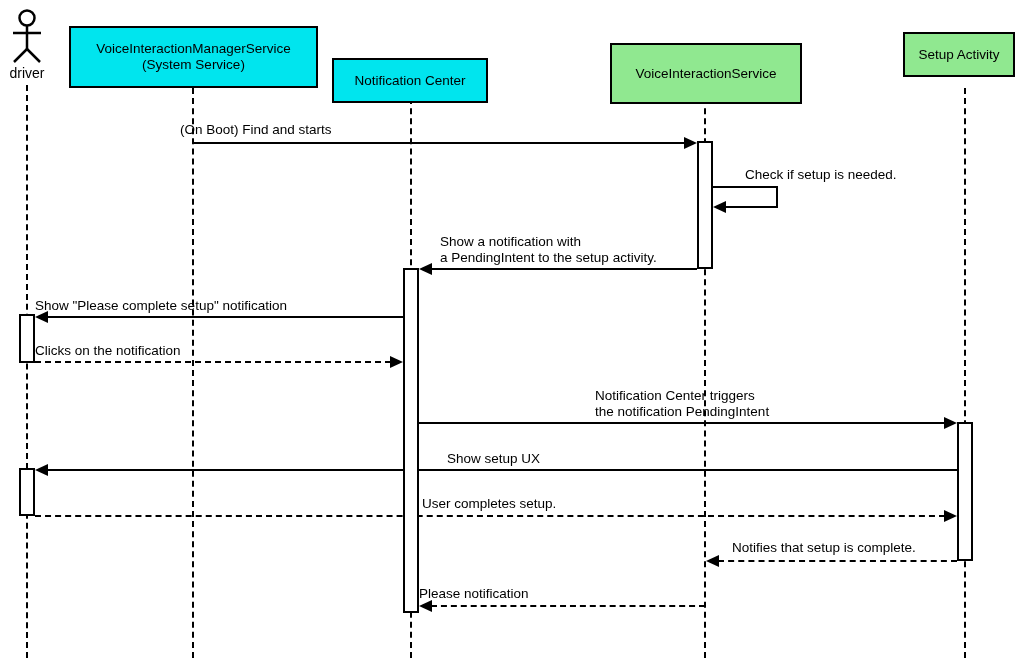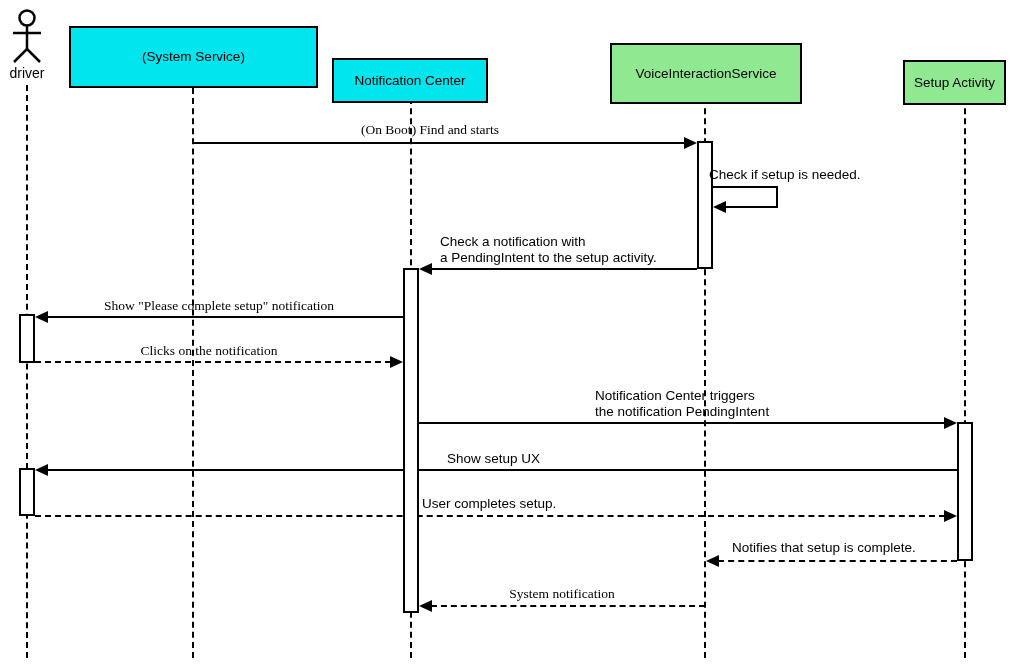--- a/index.html
+++ b/index.html
@@ -17,21 +17,21 @@
   .green { background:#90e890; }
   .act   { position:absolute; box-sizing:border-box; width:16px; background:#ffffff; border:2px solid #000; z-index:3; }
   .mline { position:absolute; height:0; z-index:2; }
   .solid  { border-top:2px solid #000; }
   .dashed { border-top:2px dashed #000; }
   .vseg  { position:absolute; width:0; border-left:2px solid #000; z-index:2; }
   .ah { position:absolute; width:0; height:0; border-top:6px solid transparent; border-bottom:6px solid transparent; z-index:4; }
   .ah-r { border-left:13px solid #000; }
   .ah-l { border-right:13px solid #000; }
   .mlabel { position:absolute; font-size:13.5px; line-height:16px; white-space:nowrap; z-index:5; }
-  .center { text-align:center;font-family:Liberation Serif, serif; }
+  .center { text-align:left; }
   .actor-label { position:absolute; font-size:14px; text-align:center; z-index:5; }
   svg.stick { position:absolute; z-index:5; }
 </style>
 </head>
 <body>
 
 <div class="canvas">
 
   <div class="lifeline" style="left:26px;  top:85px; height:573px"></div>
   <div class="lifeline" style="left:192px; top:88px; height:570px"></div>
@@ -42,50 +42,51 @@
   <svg class="stick" style="left:7px; top:7px" width="40" height="58" viewBox="0 0 40 58">
     <circle cx="20" cy="11" r="7.5" fill="none" stroke="#000" stroke-width="2.5"></circle>
     <line x1="20" y1="18.5" x2="20" y2="42" stroke="#000" stroke-width="2.5"></line>
     <line x1="6" y1="26" x2="34" y2="26" stroke="#000" stroke-width="2.5"></line>
     <line x1="20" y1="42" x2="7" y2="55" stroke="#000" stroke-width="2.5"></line>
     <line x1="20" y1="42" x2="33" y2="55" stroke="#000" stroke-width="2.5"></line>
   </svg>
   <div class="actor-label" style="left:4px; top:65px; width:46px">driver</div>
 
   <div class="pbox cyan" style="left:69px; top:26px; width:249px; height:62px">
+    <span>VoiceInteractionManagerService</span>
     <span>(System Service)</span>
   </div>
   <div class="pbox cyan" style="left:332px; top:58px; width:156px; height:45px">
     <span>Notification Center</span>
   </div>
   <div class="pbox green" style="left:610px; top:43px; width:192px; height:61px">
     <span>VoiceInteractionService</span>
   </div>
-  <div class="pbox green" style="left:903px; top:60px; width:103px; height:45px">
+  <div class="pbox green" style="left:903px; top:32px; width:112px; height:45px">
     <span>Setup Activity</span>
   </div>
 
   <div class="mlabel center" style="left:180px; top:122px; width:500px">(On Boot) Find and starts</div>
   <div class="mline solid" style="left:193px; top:142px; width:493px"></div>
   <div class="ah ah-r" style="left:684px; top:137px"></div>
 
   <div class="act" style="left:697px; top:141px; height:128px"></div>
   <div class="act" style="left:403px; top:268px; height:345px"></div>
   <div class="act" style="left:19px;  top:314px; height:49px"></div>
   <div class="act" style="left:19px;  top:468px; height:48px"></div>
   <div class="act" style="left:957px; top:422px; height:139px"></div>
 
-  <div class="mlabel" style="left:709px; top:167px">Check if setup is needed.</div>
+  <div class="mlabel" style="left:745px; top:167px">Check if setup is needed.</div>
   <div class="mline solid" style="left:713px; top:186px; width:65px"></div>
   <div class="vseg" style="left:776px; top:186px; height:22px"></div>
   <div class="mline solid" style="left:725px; top:206px; width:53px"></div>
   <div class="ah ah-l" style="left:713px; top:201px"></div>
 
   <div class="mlabel" style="left:440px; top:234px">
-    <div>Check a notification with</div>
+    <div>Show a notification with</div>
     <div>a PendingIntent to the setup activity.</div>
   </div>
   <div class="mline solid" style="left:431px; top:268px; width:266px"></div>
   <div class="ah ah-l" style="left:419px; top:263px"></div>
 
   <div class="mlabel center" style="left:35px; top:298px; width:368px">Show "Please complete setup" notification</div>
   <div class="mline solid" style="left:47px; top:316px; width:356px"></div>
   <div class="ah ah-l" style="left:35px; top:311px"></div>
 
   <div class="mlabel center" style="left:35px; top:343px; width:348px">Clicks on the notification</div>
@@ -104,17 +105,17 @@
   <div class="ah ah-l" style="left:35px; top:464px"></div>
 
   <div class="mlabel" style="left:422px; top:496px">User completes setup.</div>
   <div class="mline dashed" style="left:35px; top:515px; width:910px"></div>
   <div class="ah ah-r" style="left:944px; top:510px"></div>
 
   <div class="mlabel" style="left:732px; top:540px">Notifies that setup is complete.</div>
   <div class="mline dashed" style="left:718px; top:560px; width:239px"></div>
   <div class="ah ah-l" style="left:706px; top:555px"></div>
 
-  <div class="mlabel center" style="left:419px; top:586px; width:286px">System notification</div>
+  <div class="mlabel center" style="left:419px; top:586px; width:286px">Please notification</div>
   <div class="mline dashed" style="left:431px; top:605px; width:274px"></div>
   <div class="ah ah-l" style="left:419px; top:600px"></div>
 
 </div>
 
 </body></html>

